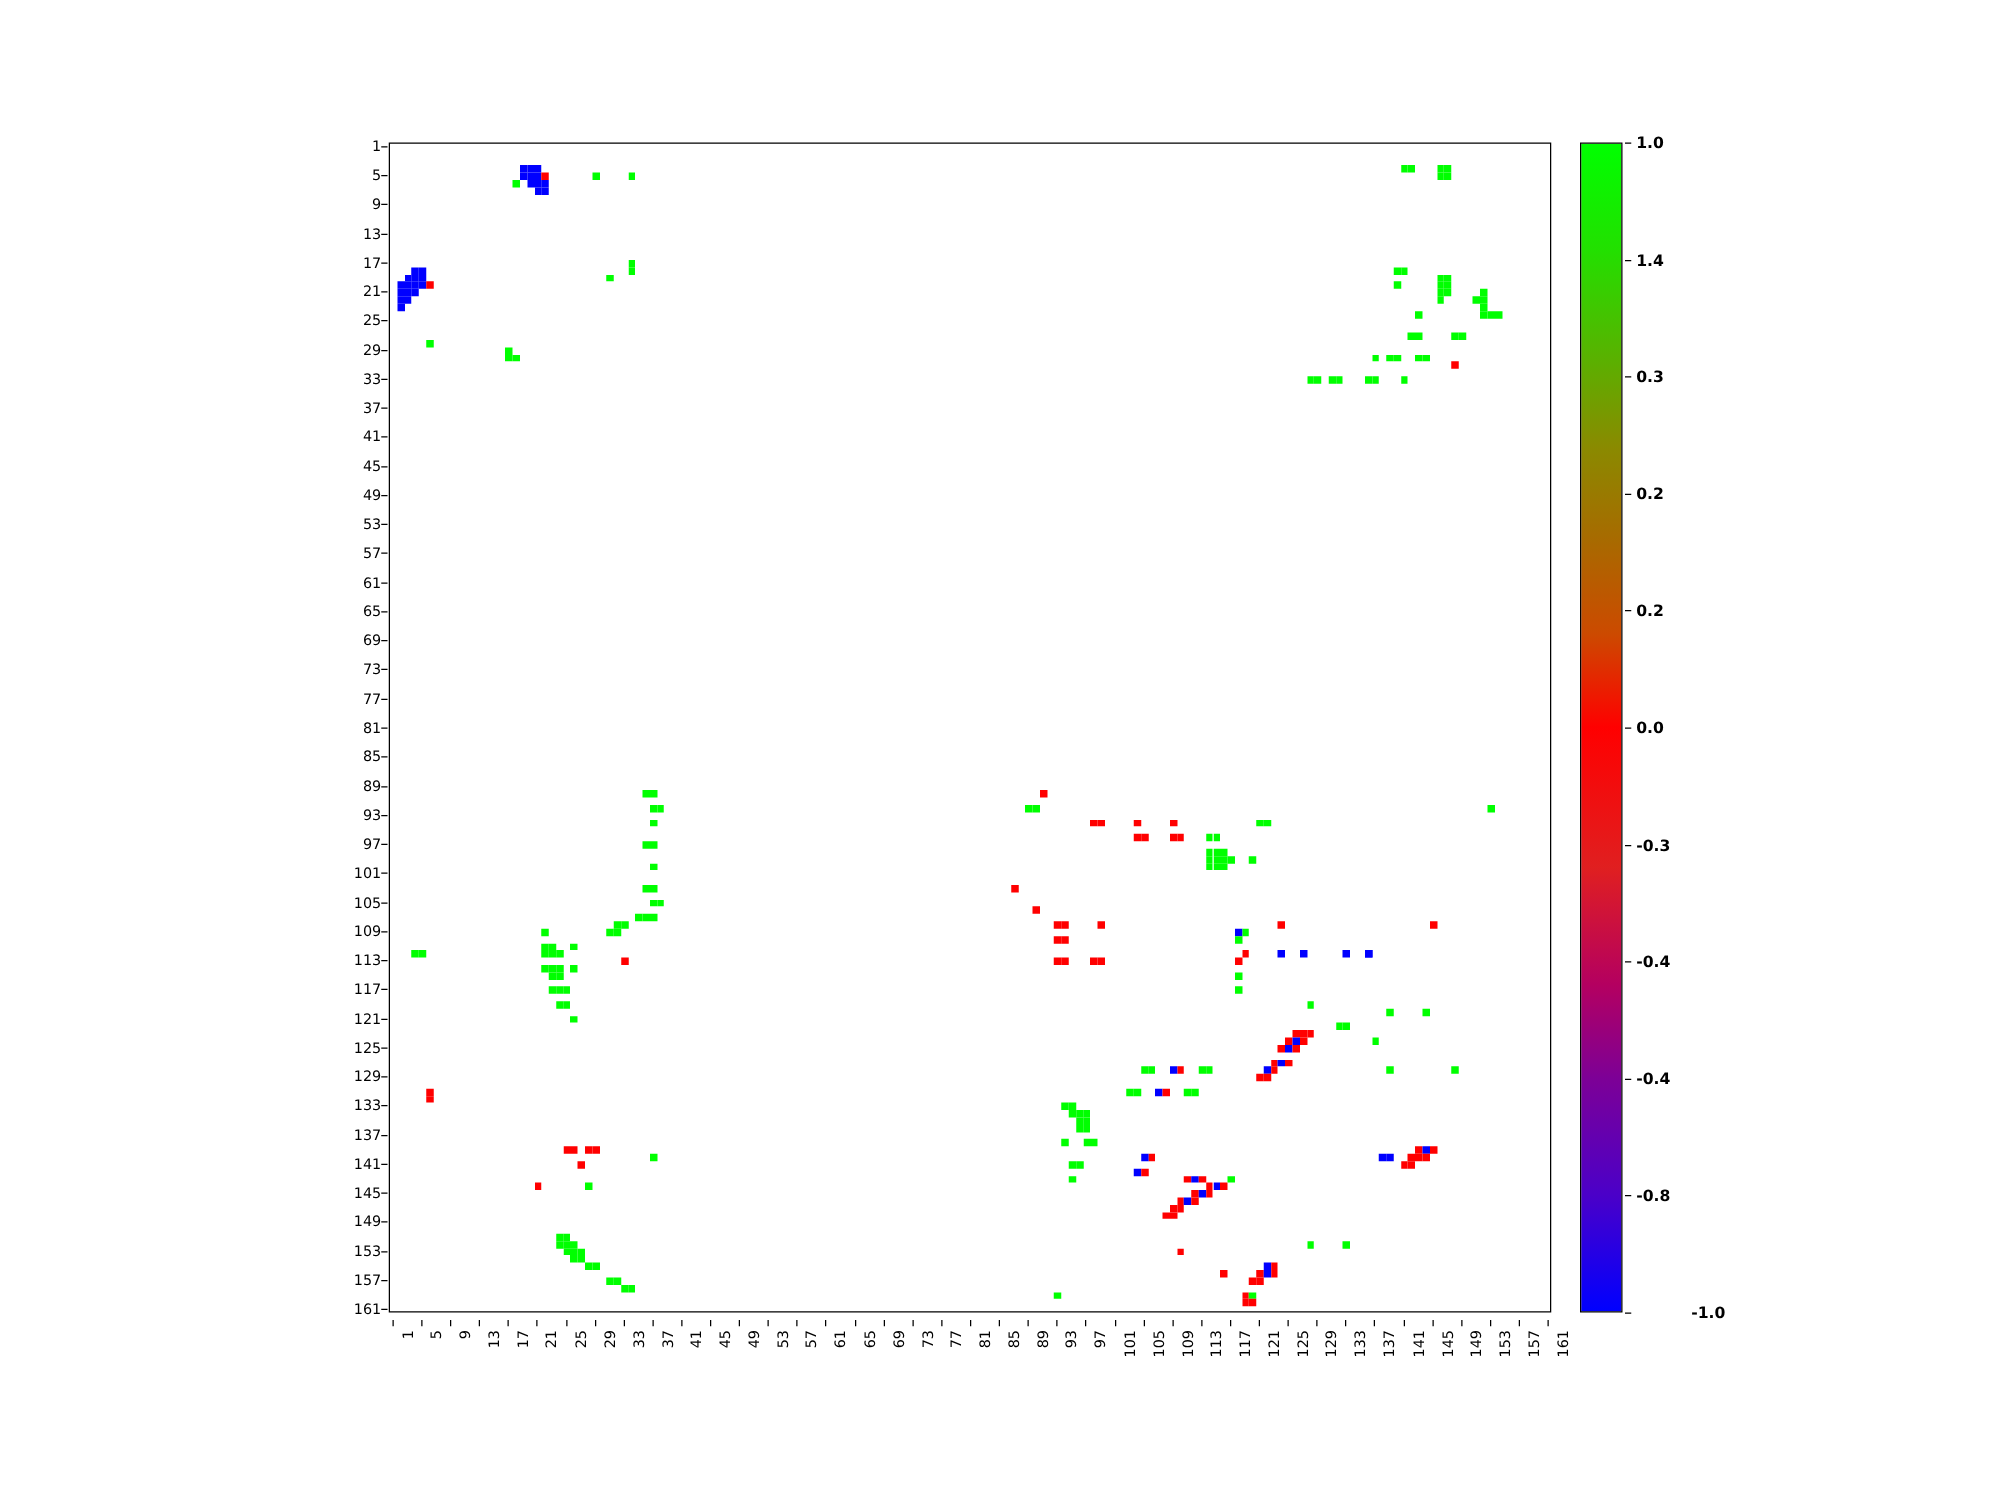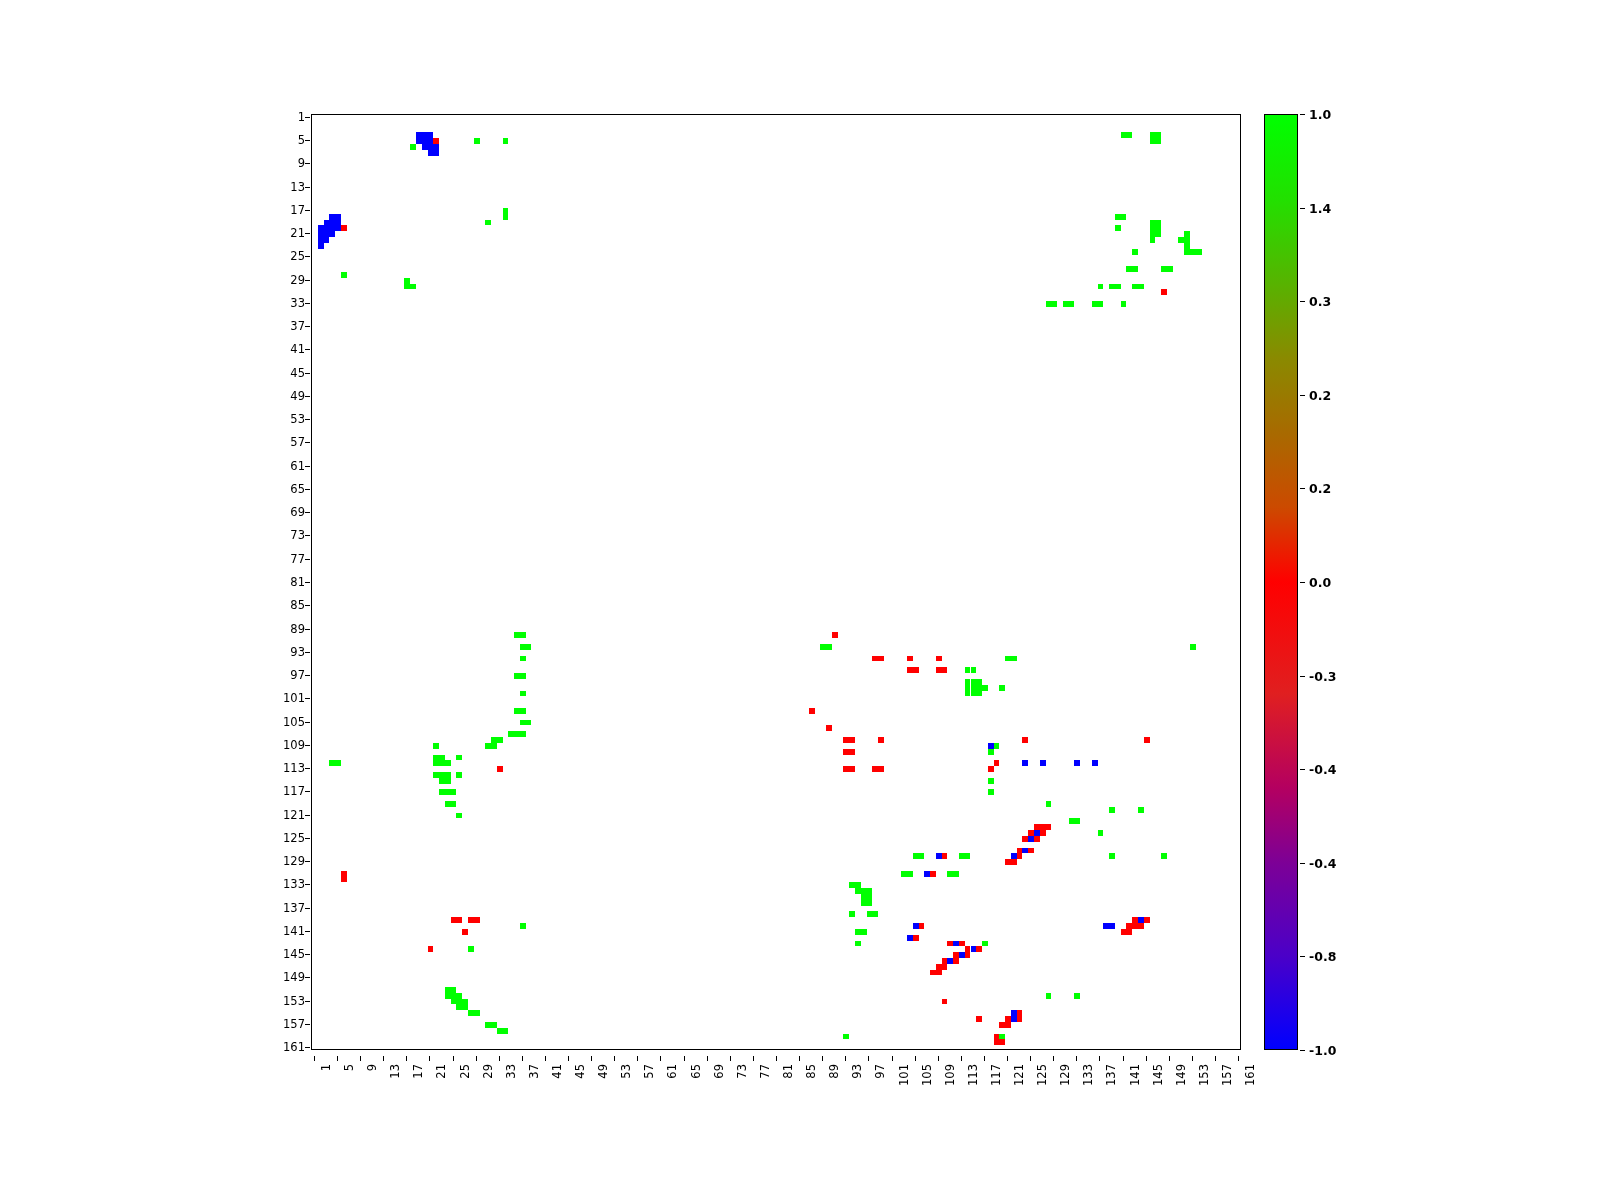--- a/index.html
+++ b/index.html
@@ -646,17 +646,17 @@
       <div class="cbtick" style="top: 468px;">0.0</div>
       <div class="cbtickline" style="top: 468px;"></div>
       <div class="cbtick" style="top: 561.6px;">-0.3</div>
       <div class="cbtickline" style="top: 561.6px;"></div>
       <div class="cbtick" style="top: 655.2px;">-0.4</div>
       <div class="cbtickline" style="top: 655.2px;"></div>
       <div class="cbtick" style="top: 748.8px;">-0.4</div>
       <div class="cbtickline" style="top: 748.8px;"></div>
       <div class="cbtick" style="top: 842.4px;">-0.8</div>
       <div class="cbtickline" style="top: 842.4px;"></div>
-      <div class="cbtick" style="top: 936px;">-1.0</div>
+      <div class="cbtick" style="top: 936px; margin-left: 44px;">-1.0</div>
       <div class="cbtickline" style="top: 936px;"></div>
     </div>
 
 </div>
 
 </body></html>

